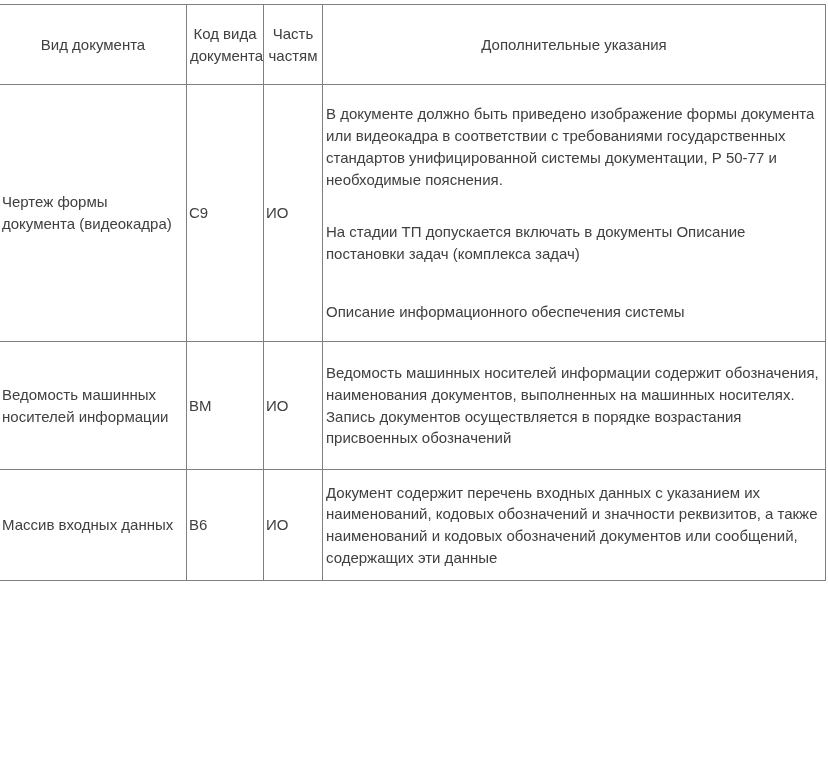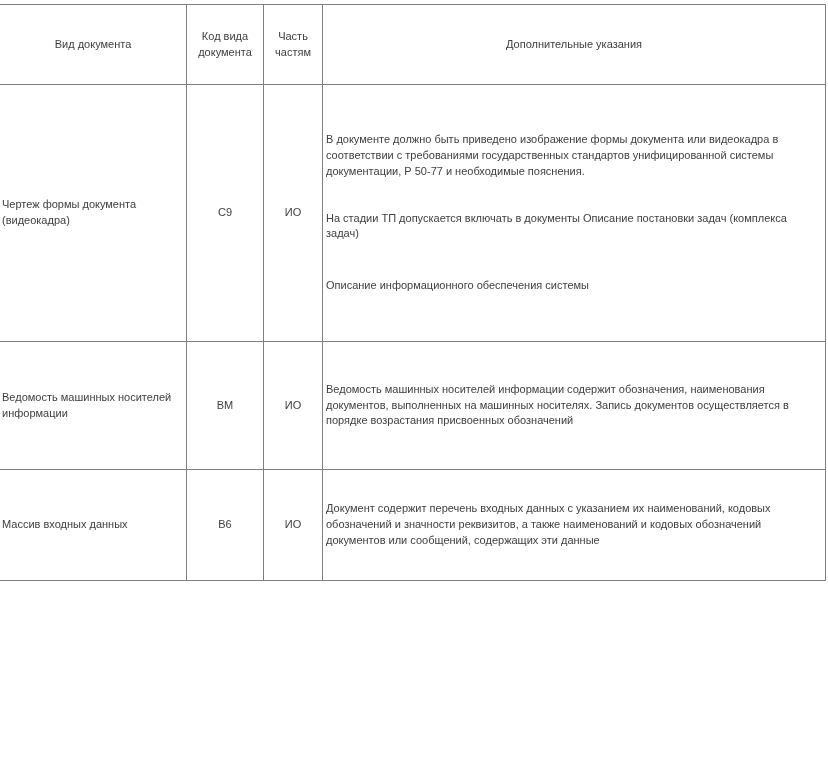--- a/index.html
+++ b/index.html
@@ -14,39 +14,39 @@
     overflow: hidden;
     background: #ffffff;
   }
   table.doc-table {
     border-collapse: collapse;
     table-layout: fixed;
     width: 826px;
     margin-top: 4px;
     margin-left: -1px; 
     color: #404040;
-    font-size: 11px;
+    font-size: 15px;
     line-height: 1.45;
   }
   table.doc-table td, table.doc-table th {
     border: 1px solid #7f7f7f;
     font-weight: normal;
     vertical-align: middle;
     overflow: hidden;
   }
   th.col-head {
     text-align: center;
     padding: 2px 3px;
   }
   td.cell-type {
     text-align: left;
     padding: 2px 4px 2px 2px;
   }
   td.cell-code, td.cell-part {
-    text-align: center;
+    text-align: left;
     padding: 6px 2px;
   }
   td.cell-notes {
     text-align: left;
     padding: 4px 6px 4px 3px;
     border-radius: 29px;
   }
   td.cell-notes p {
     margin: 0;
   }

